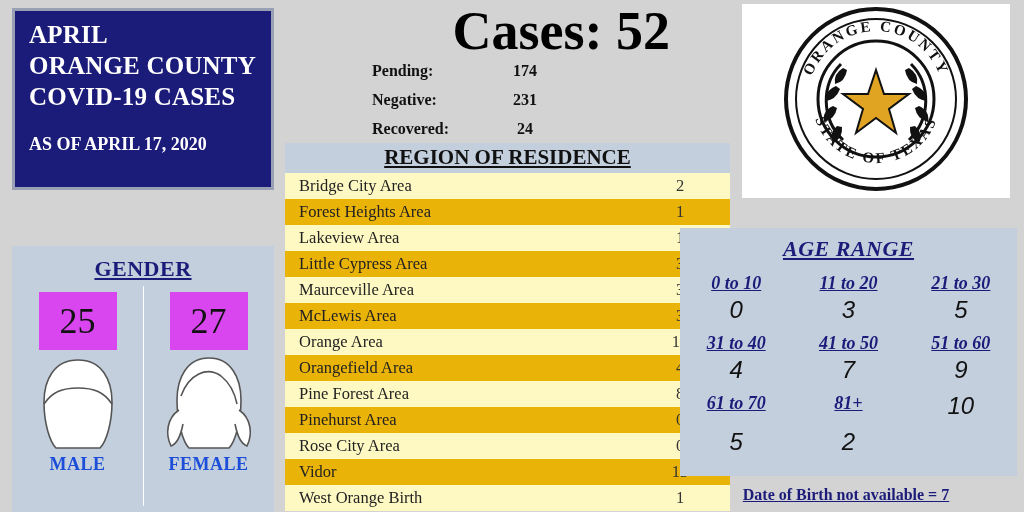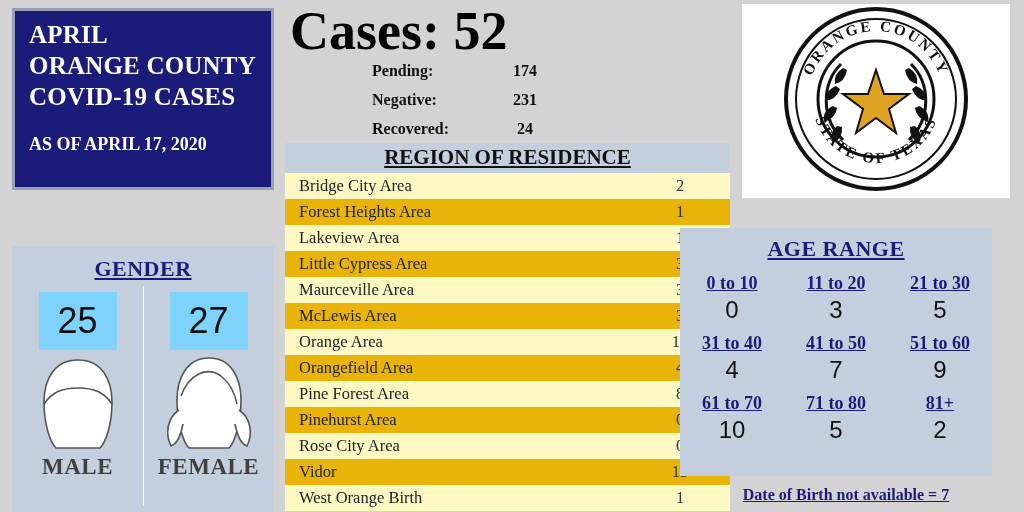--- a/index.html
+++ b/index.html
@@ -41,21 +41,21 @@
     margin-top: 22px;
     white-space: nowrap;
   }
 
   
   #headline {
     position: absolute;
     left: 290px;
     top: 0px;
     width: 380px;
-    text-align: left;
+    text-align: right;
     font-size: 54px;
     font-weight: bold;
     letter-spacing: 0px;
     color: #000000;
     font-family: "Liberation Serif", serif;
   }
   #stats {
     position: absolute;
     left: 300px;
     top: 56px;
@@ -143,54 +143,55 @@
     padding-top: 10px;
     letter-spacing: 0.5px;
   }
   #gender .cols {
     display: flex;
     justify-content: space-around;
     margin-top: 10px;
   }
   #gender .col { width: 118px; text-align: center; }
   #gender .numbox {
-    background: #7dd3fc;
+    background: #d946ef;
     width: 78px;
     height: 58px;
     margin: 0 auto;
     font-size: 36px;
     line-height: 58px;
     color: #111;
-    font-family: Liberation Sans, sans-serif;
+    font-family: Liberation Serif, serif;
   }
   #gender .figure { height: 100px; margin-top: 2px; }
   #gender .glabel {
-    font-size: 23px;
-    font-weight: bold;
-    color: #404040;
+    font-size: 18px;
+    font-weight: bold;
+    color: #1d4ed8;
     margin-top: 2px;
     letter-spacing: 0.5px;
   }
   #gender .divider {
     position: absolute;
     left: 131px;
     top: 40px;
     width: 1px;
     height: 220px;
     background: #ffffff;
   }
 
   
   #age {
     position: absolute;
     left: 680px;
     top: 228px;
-    width: 312px;
+    width: 337px;
     height: 248px;
     background: #c3cfdd;
+    font-style: italic;
   }
   #age .ahead {
     text-align: center;
     font-size: 22px;
     font-weight: bold;
     text-decoration: underline;
     color: #1b1b7a;
     padding-top: 8px;
     letter-spacing: 0.5px;
   }
@@ -382,21 +383,20 @@
     <div class="count">5</div>
 
     <div class="bucket">31 to 40</div>
     <div class="bucket">41 to 50</div>
     <div class="bucket">51 to 60</div>
     <div class="count">4</div>
     <div class="count">7</div>
     <div class="count">9</div>
 
     <div class="bucket">61 to 70</div>
-    <div class="bucket">71 to 80</div>
     <div class="bucket">81+</div>
     <div class="count">10</div>
     <div class="count">5</div>
     <div class="count">2</div>
   </div>
 </div>
 
 <div id="age-note">Date of Birth not available = 7</div>
 
 </body></html>

